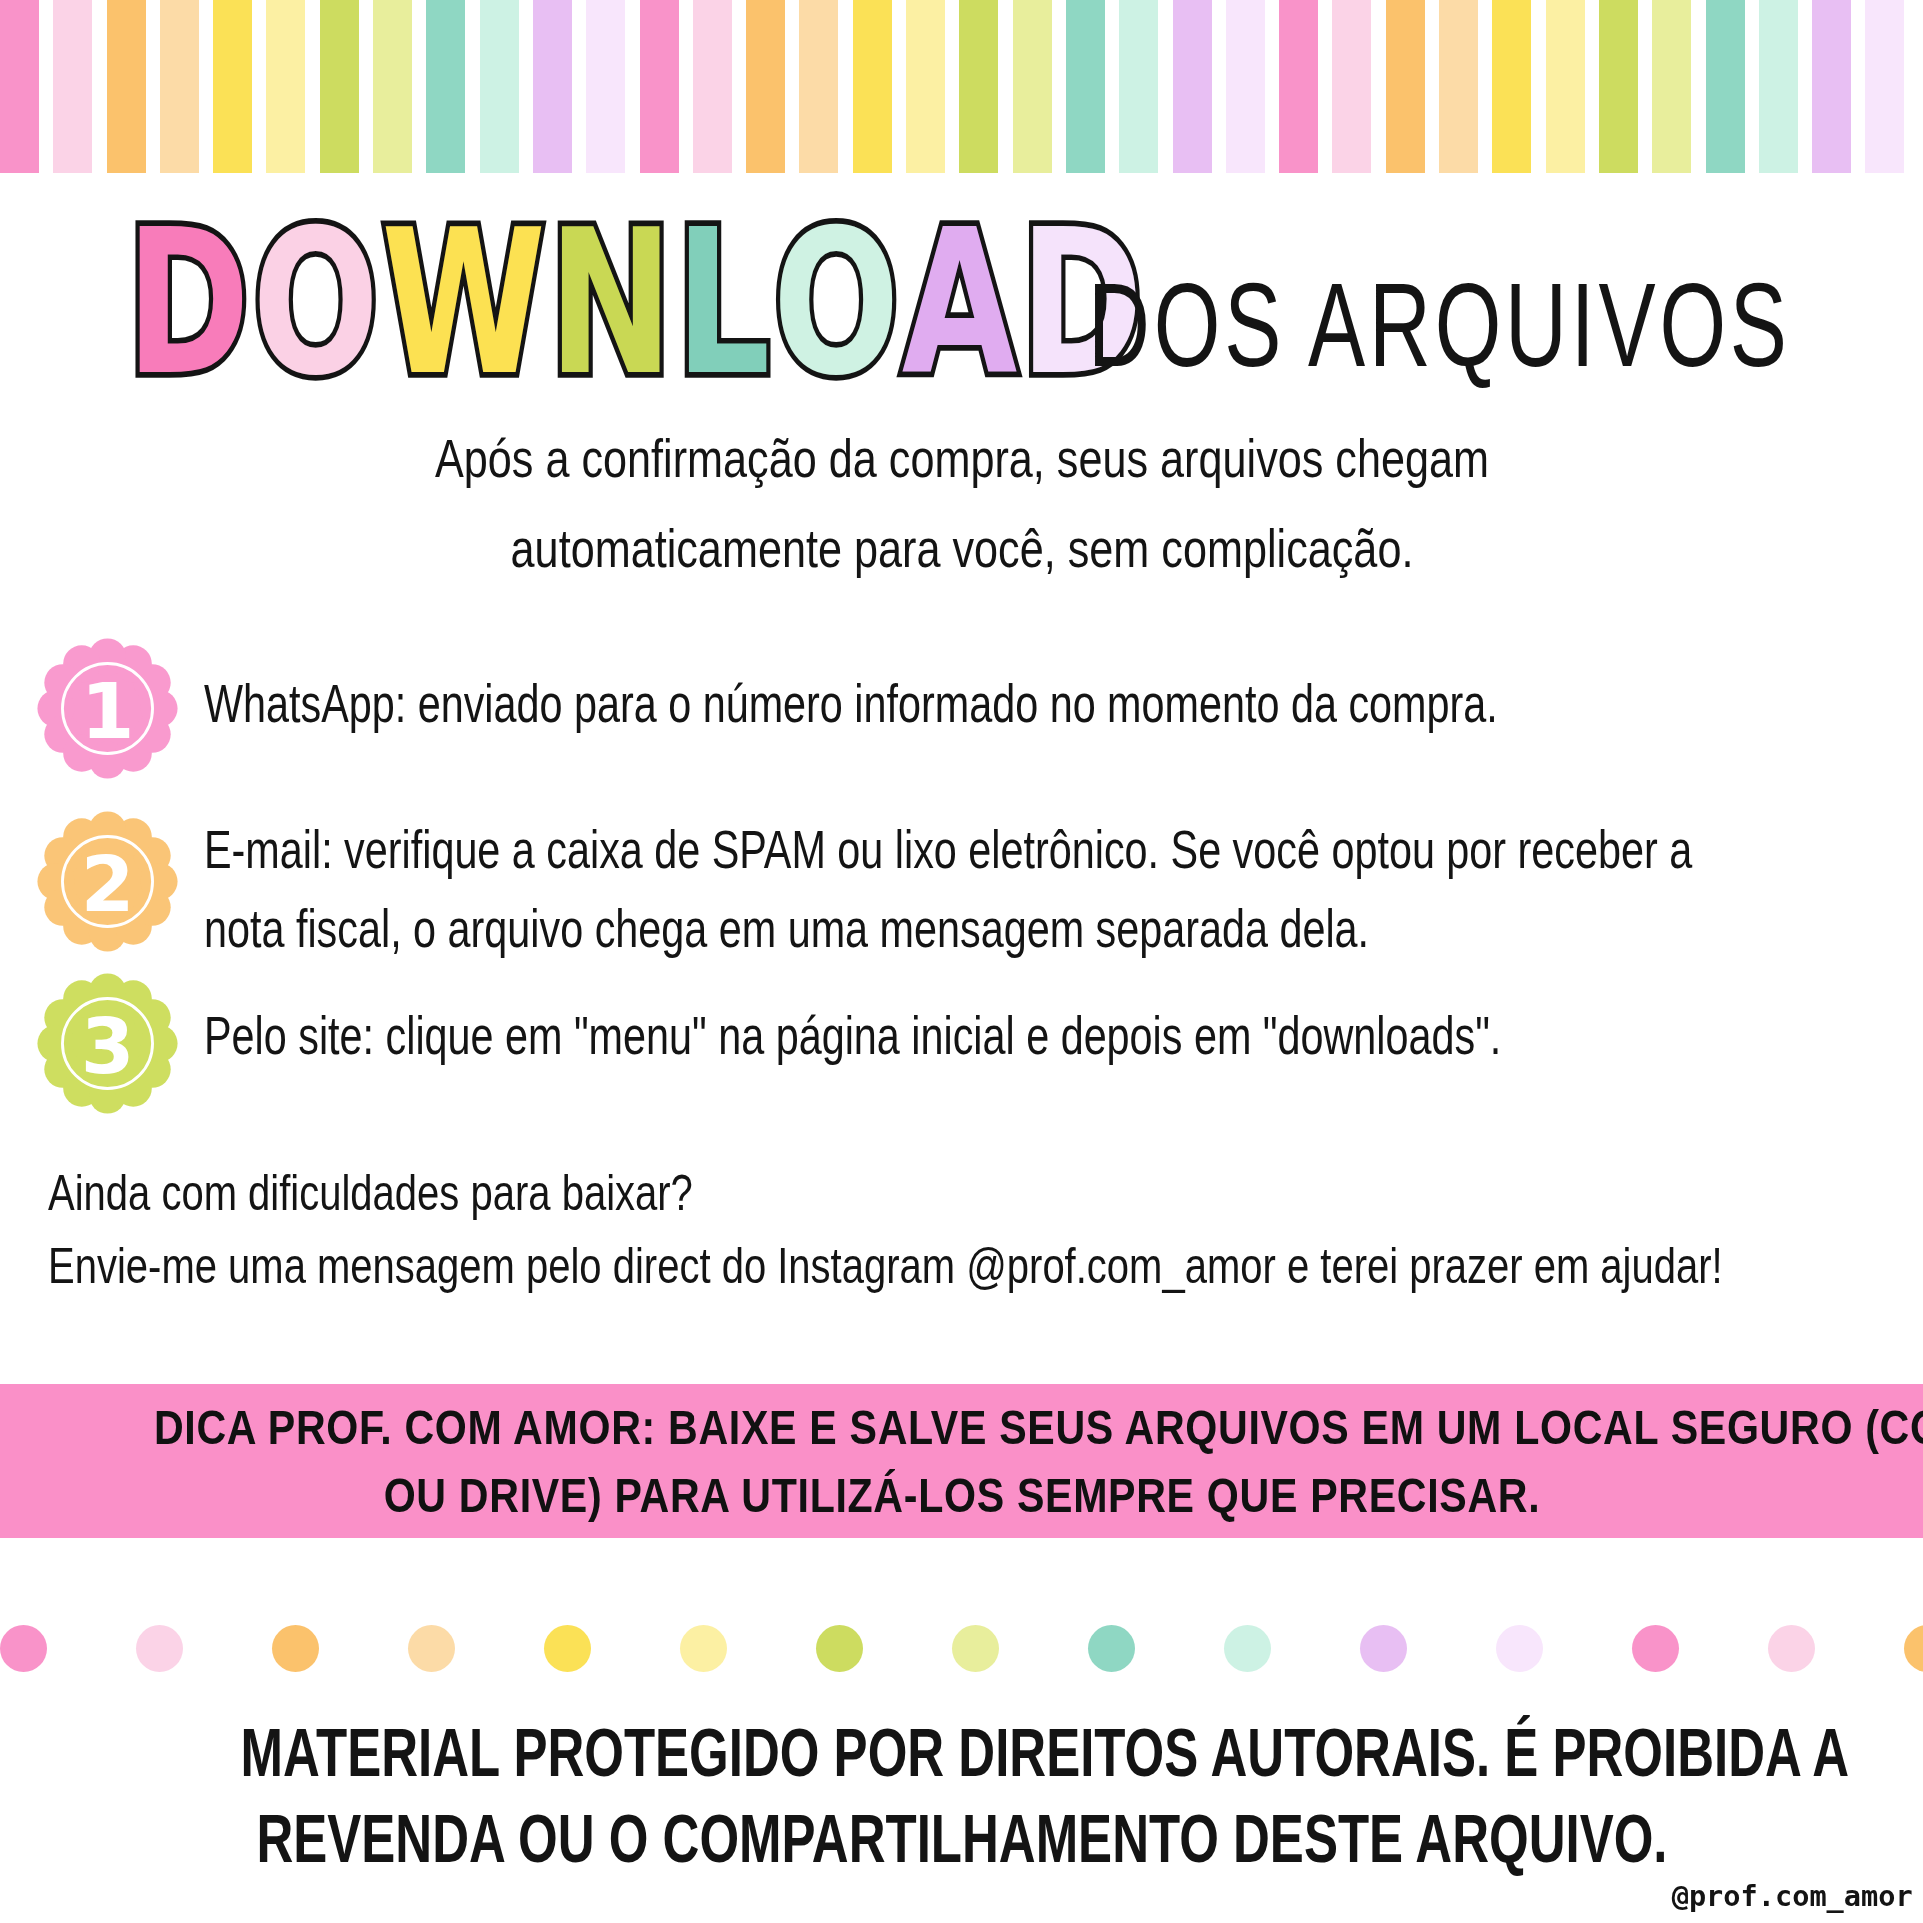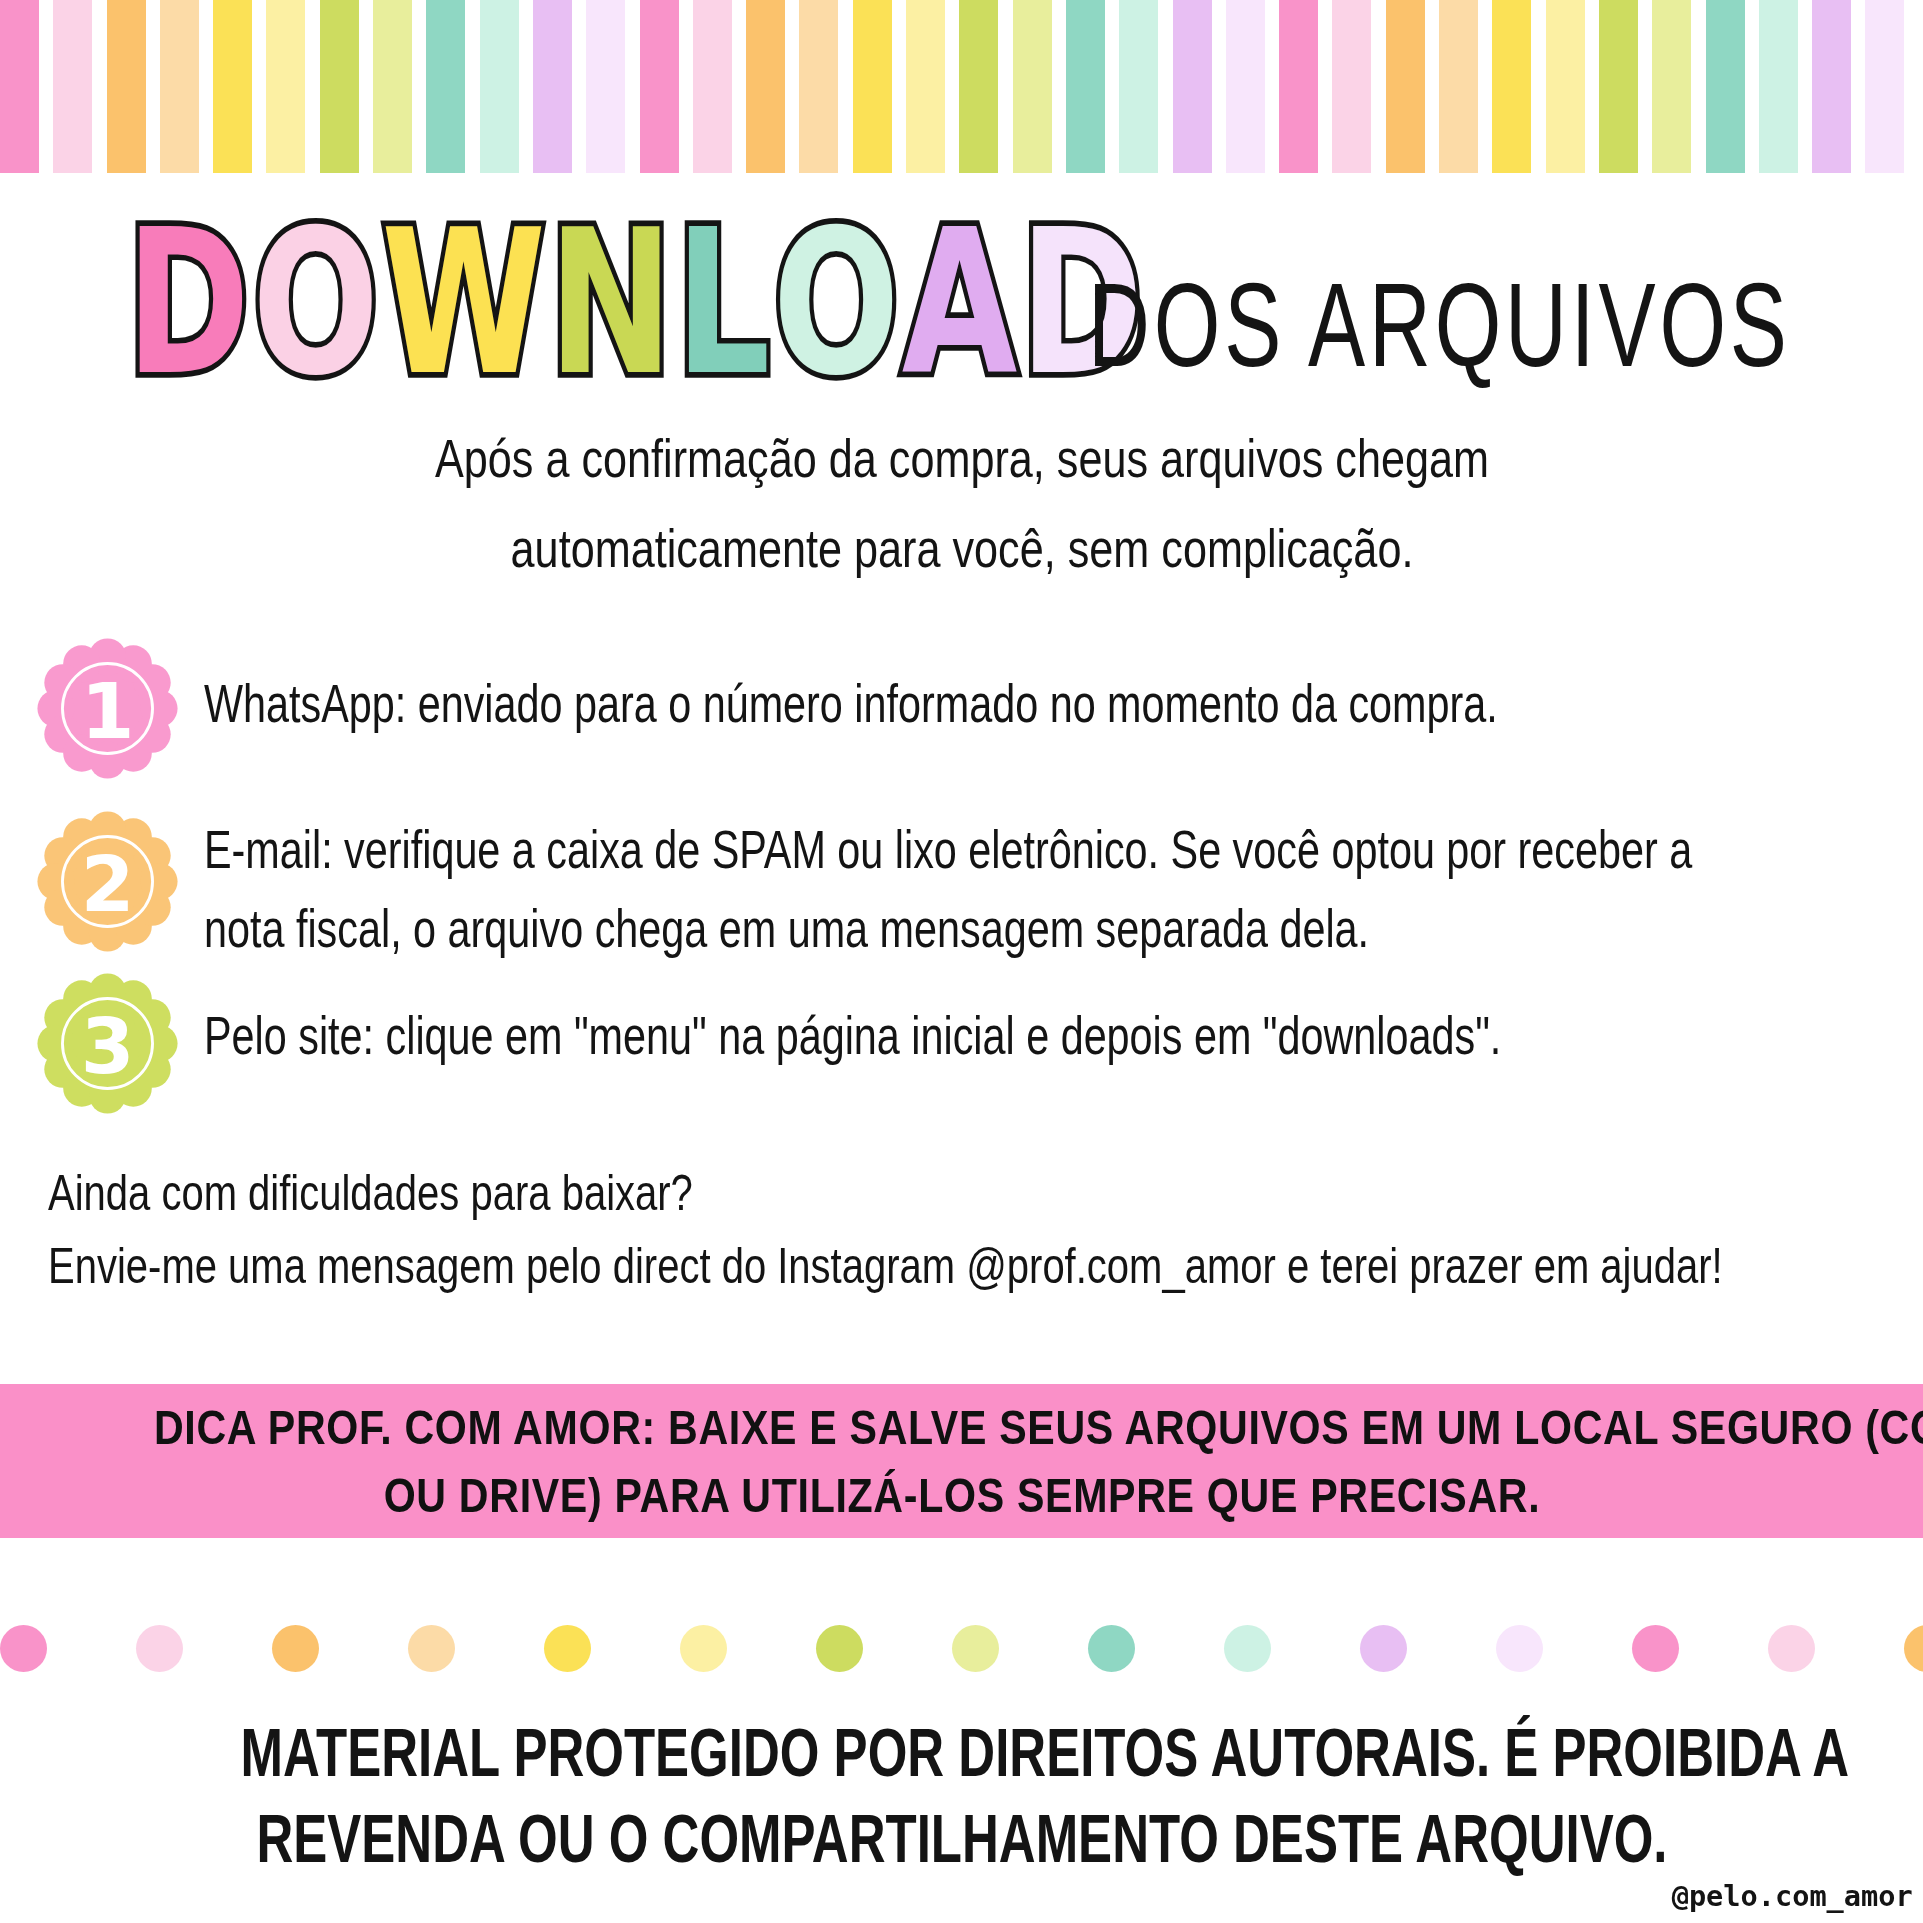--- a/index.html
+++ b/index.html
@@ -217,14 +217,14 @@
     <div class="dot" style="left: 1632px; background: rgb(249, 147, 201);"></div>
     <div class="dot" style="left: 1768px; background: rgb(251, 211, 231);"></div>
     <div class="dot" style="left: 1904px; background: rgb(251, 194, 108);"></div>
   </div>
 
 <div class="footer">
   <div class="line">MATERIAL PROTEGIDO POR DIREITOS AUTORAIS. É PROIBIDA A</div>
   <div class="line">REVENDA OU O COMPARTILHAMENTO DESTE ARQUIVO.</div>
 </div>
 
-<div class="handle">@pelo.com_amor</div>
+<div class="handle">@prof.com_amor</div>
 
 
 </body></html>

